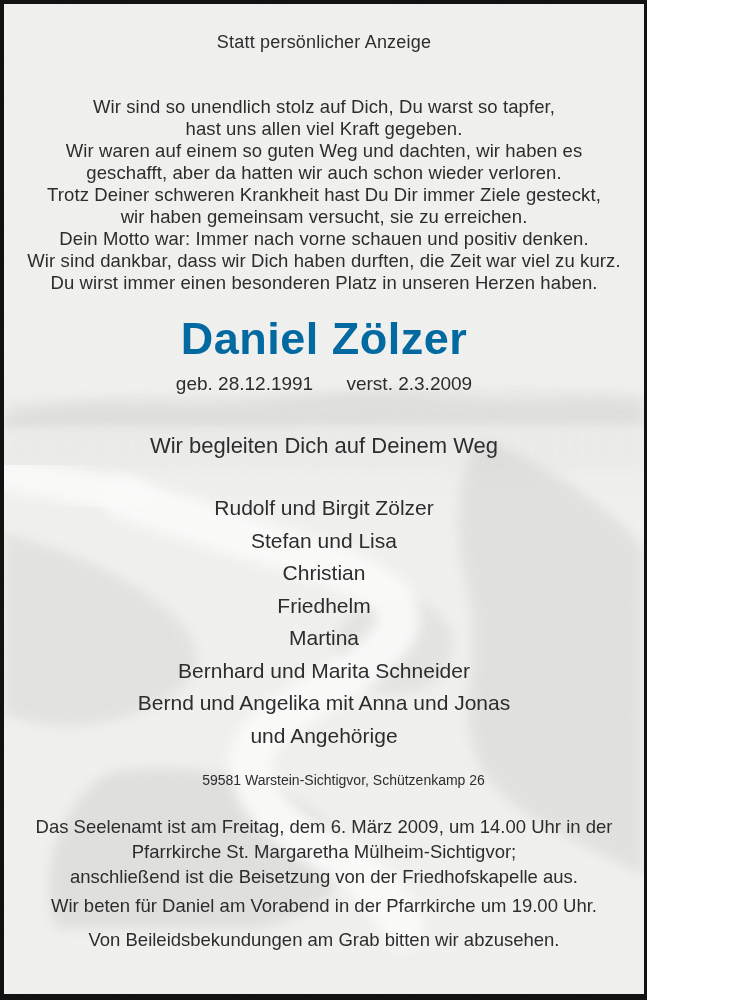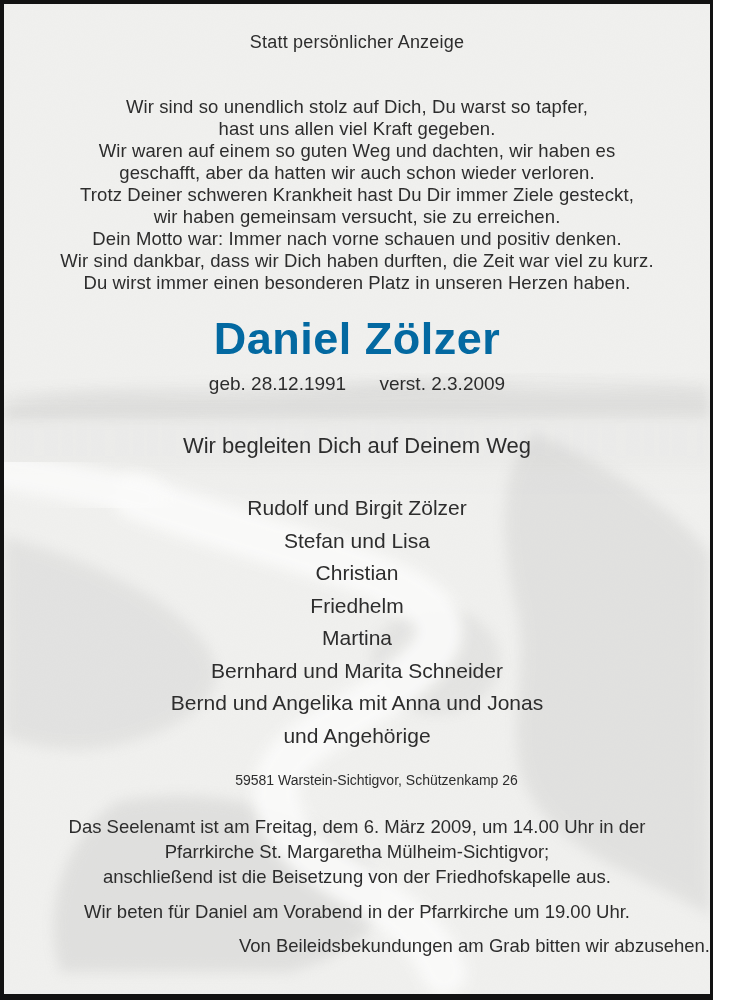--- a/index.html
+++ b/index.html
@@ -2,21 +2,21 @@
 <html><head>
 <meta charset="utf-8">
 <style>
   html, body {
     margin: 0;
     padding: 0;
     background: #ffffff;
   }
   .page {
     position: relative;
-    width: 713px;
+    width: 647px;
     height: 1000px;
     box-sizing: border-box;
     border-top: 4px solid #121212;
     border-left: 4px solid #121212;
     border-right: 3px solid #121212;
     border-bottom: 6px solid #121212;
     background: #f1f1ef;
     overflow: hidden;
     font-family: "Liberation Sans", "DejaVu Sans", sans-serif;
     color: #2d2d2d;
@@ -71,32 +71,31 @@
   }
   .mourners div { line-height: 32.5px; }
   .address {
     font-size: 14px;
     line-height: 20px;
     margin-bottom: 24px;
     padding-left: 39px;
   }
   .service {
     font-size: 18.5px;
-    margin-bottom: 12px;
+    margin-bottom: 6px;
   }
   .service div { line-height: 25px; }
   .vigil {
     font-size: 18.5px;
     line-height: 22px;
     margin-bottom: 12px;
   }
   .condolence {
     font-size: 18.5px;
     line-height: 22px;
-    text-align: right;
   }
 </style>
 </head>
 <body>
 
 <div class="page">
 
   <svg class="bg-sketch" viewBox="0 0 746 1000" xmlns="http://www.w3.org/2000/svg">
     <defs>
       <filter id="grain">

